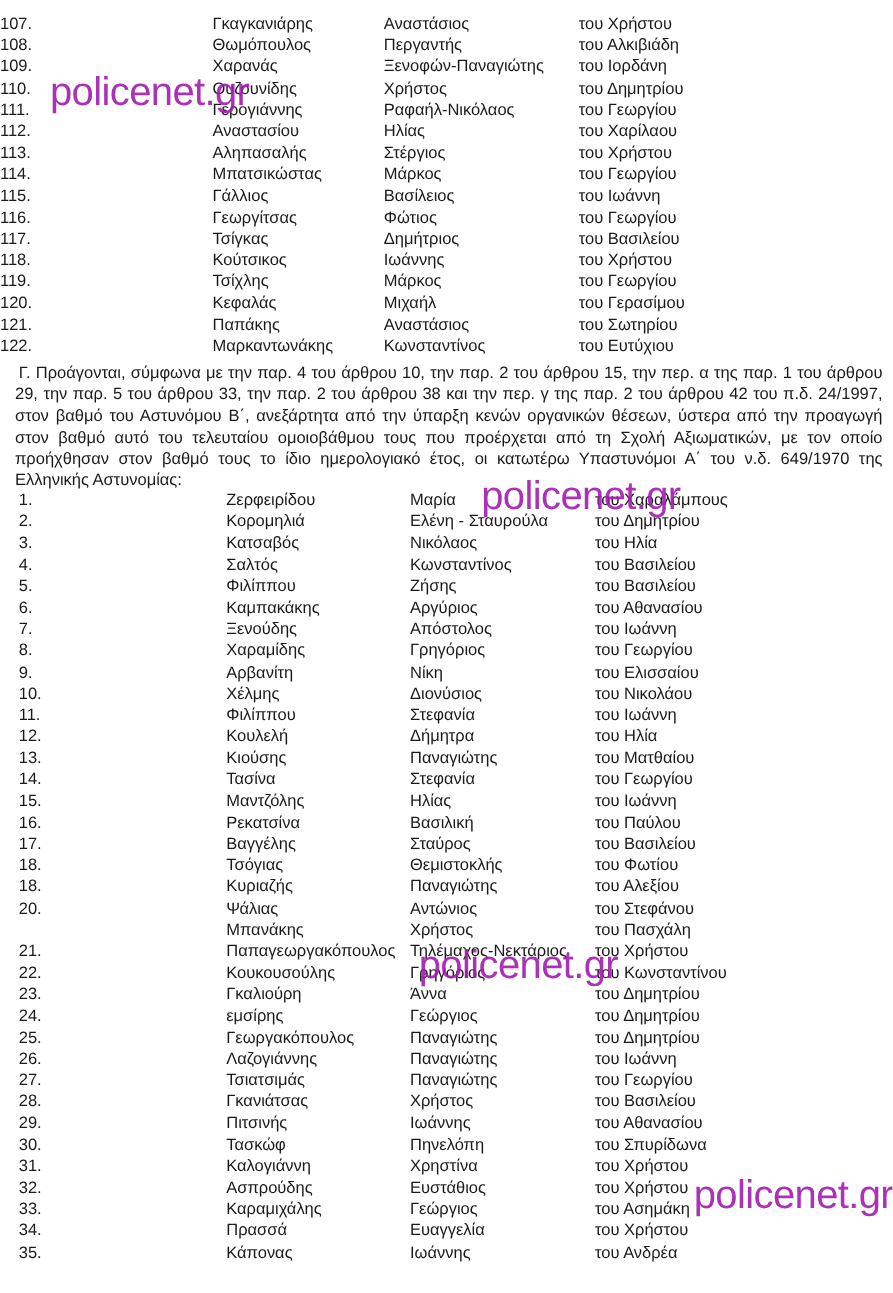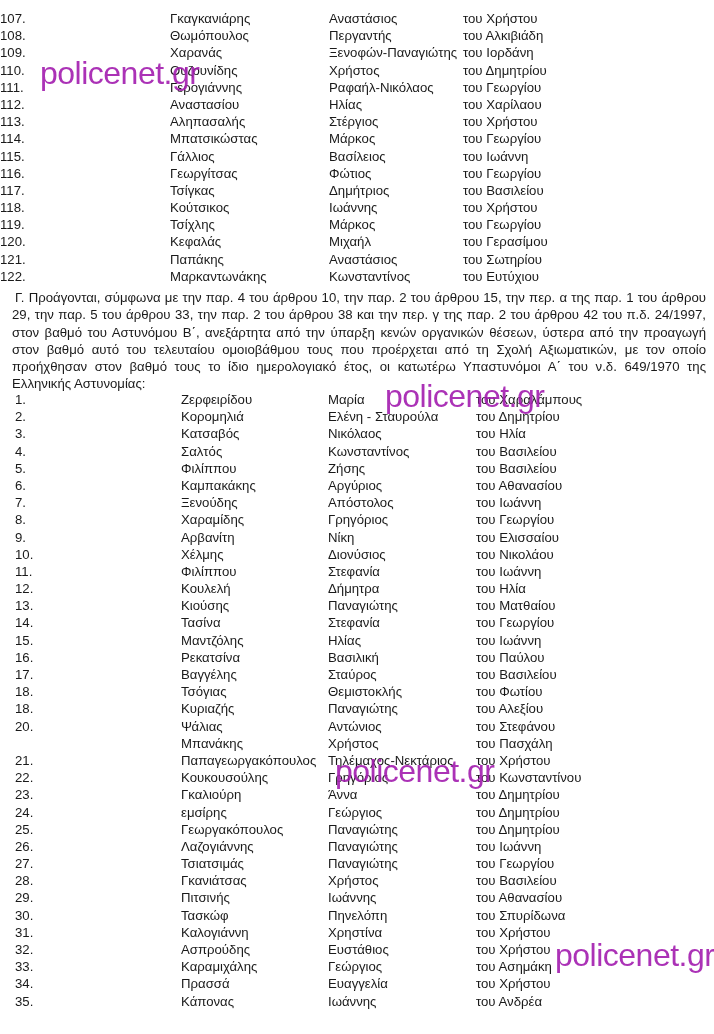--- a/index.html
+++ b/index.html
@@ -3,21 +3,21 @@
 <meta charset="utf-8">
 <style>
   html, body { margin:0; padding:0; background:#ffffff; }
   body { width:714px; height:1034px; position:relative; overflow:hidden;
          font-family:"Liberation Sans", "DejaVu Sans", sans-serif; font-size:13.2px; color:#1a1a1a; }
   .page { position:absolute; left:0; top:0; width:714px; height:1034px; }
   .rows1 { position:absolute; left:0; top:10px; }
   .row { position:relative; height:17.2px; line-height:17.2px; white-space:nowrap; }
   .rows1 .c-num { position:absolute; left:0; }
   .rows1 .c-sur { position:absolute; left:170px; }
-  .rows1 .c-first { position:absolute; left:329px; }
+  .rows1 .c-first { position:absolute; left:307px; }
   .rows1 .c-father { position:absolute; left:463px; }
   .para { position:absolute; left:12px; top:289px; width:694px; line-height:17.3px;
           text-align:justify; text-indent:3px; }
   .rows2 { position:absolute; left:0; top:391px; }
   .rows2 .c-num { position:absolute; left:15px; }
   .rows2 .c-sur { position:absolute; left:181px; }
   .rows2 .c-first { position:absolute; left:328px; }
   .rows2 .c-father { position:absolute; left:476px; }
   .subhead { position:relative; height:17.2px; line-height:17.2px; padding-left:12px; }
   .wm { position:absolute; color:#a21caf; font-family:Liberation Sans, sans-serif; font-size:32px;

